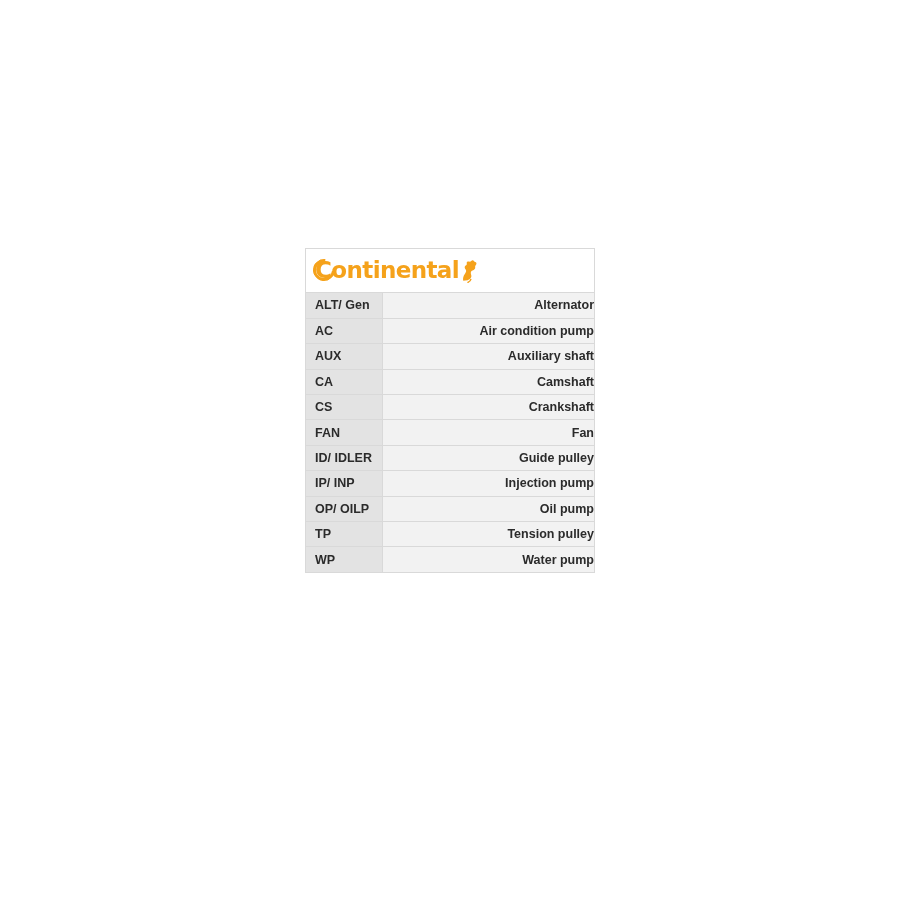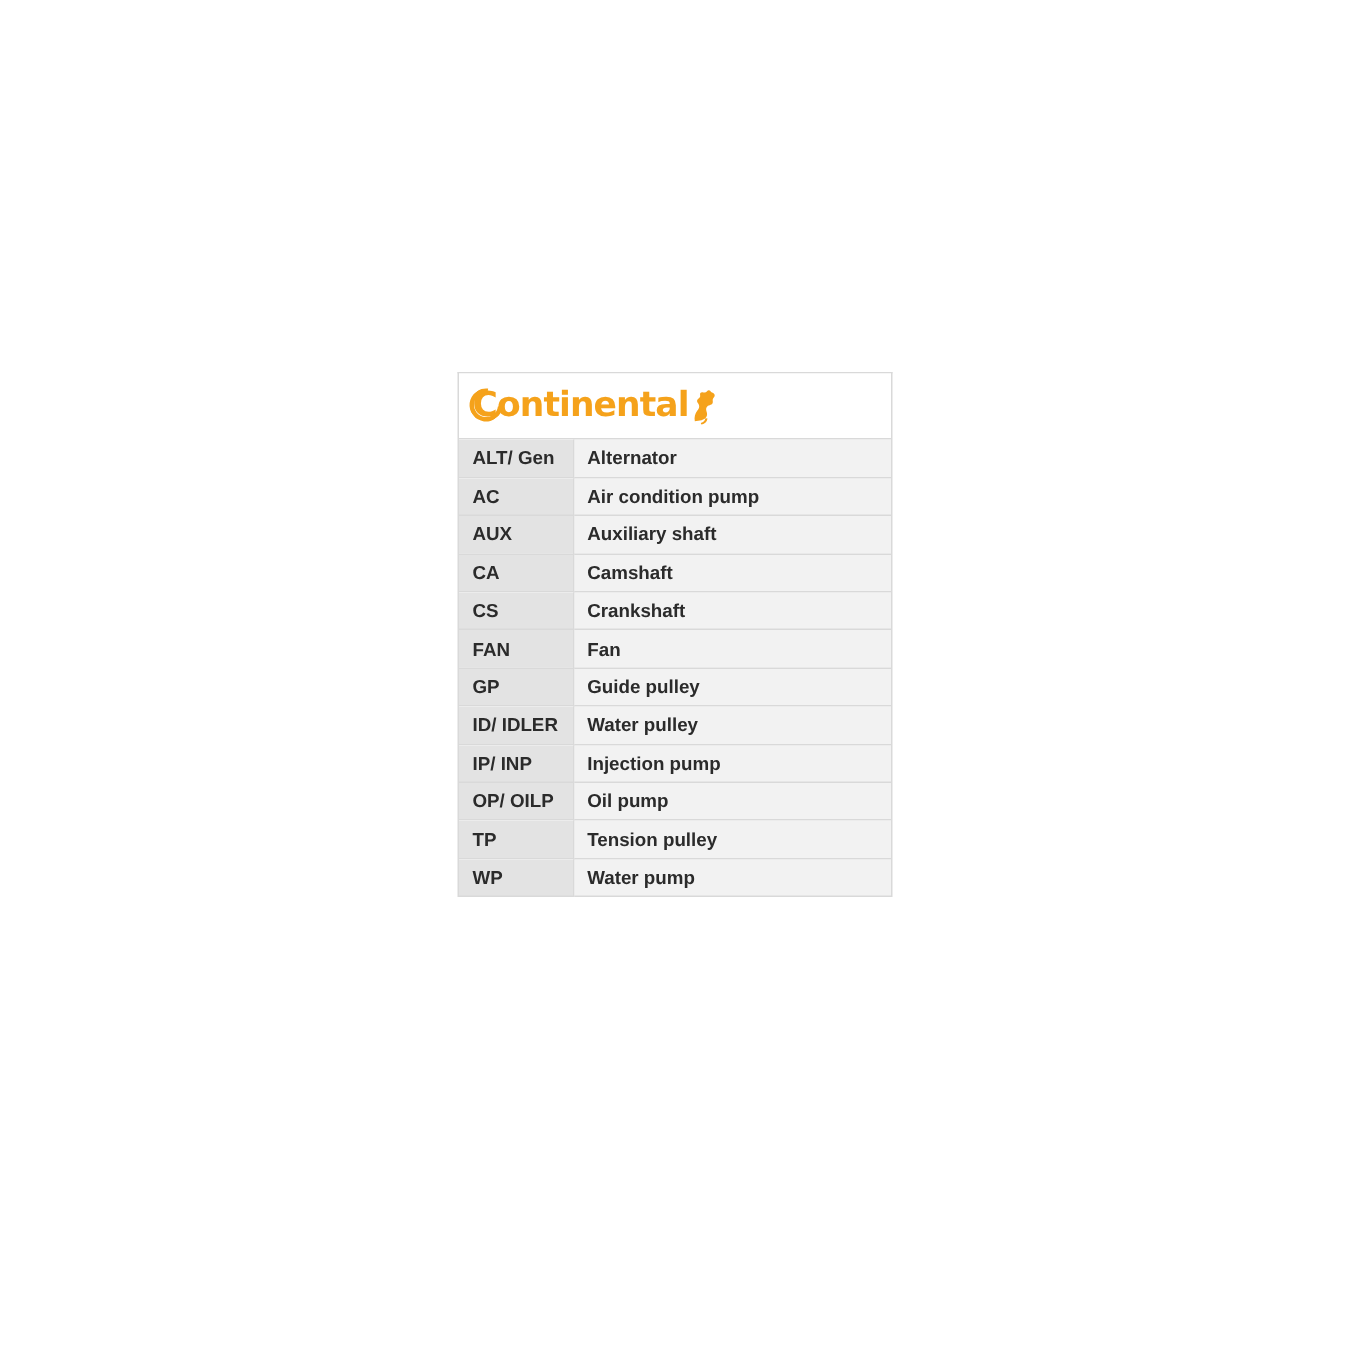--- a/index.html
+++ b/index.html
@@ -90,20 +90,21 @@
     overflow: hidden;
   }
   td.abbr {
     width: 76px;
     background: #e3e3e3;
     border-right: 1px solid #d9d9d9;
     margin-top: 17px;
   }
   td.desc {
     background: #f2f2f2;
+    text-align: right;
   }
 </style>
 </head>
 <body>
 
 <div id="page">
 
   <div class="legend-card">
 
     <div class="brand-row">
@@ -139,26 +140,22 @@
         </tr>
         <tr>
           <td class="abbr">CS</td>
           <td class="desc">Crankshaft</td>
         </tr>
         <tr>
           <td class="abbr">FAN</td>
           <td class="desc">Fan</td>
         </tr>
         <tr>
-          <td class="abbr">GP</td>
+          <td class="abbr">ID/ IDLER</td>
           <td class="desc">Guide pulley</td>
-        </tr>
-        <tr>
-          <td class="abbr">ID/ IDLER</td>
-          <td class="desc">Water pulley</td>
         </tr>
         <tr>
           <td class="abbr">IP/ INP</td>
           <td class="desc">Injection pump</td>
         </tr>
         <tr>
           <td class="abbr">OP/ OILP</td>
           <td class="desc">Oil pump</td>
         </tr>
         <tr>

